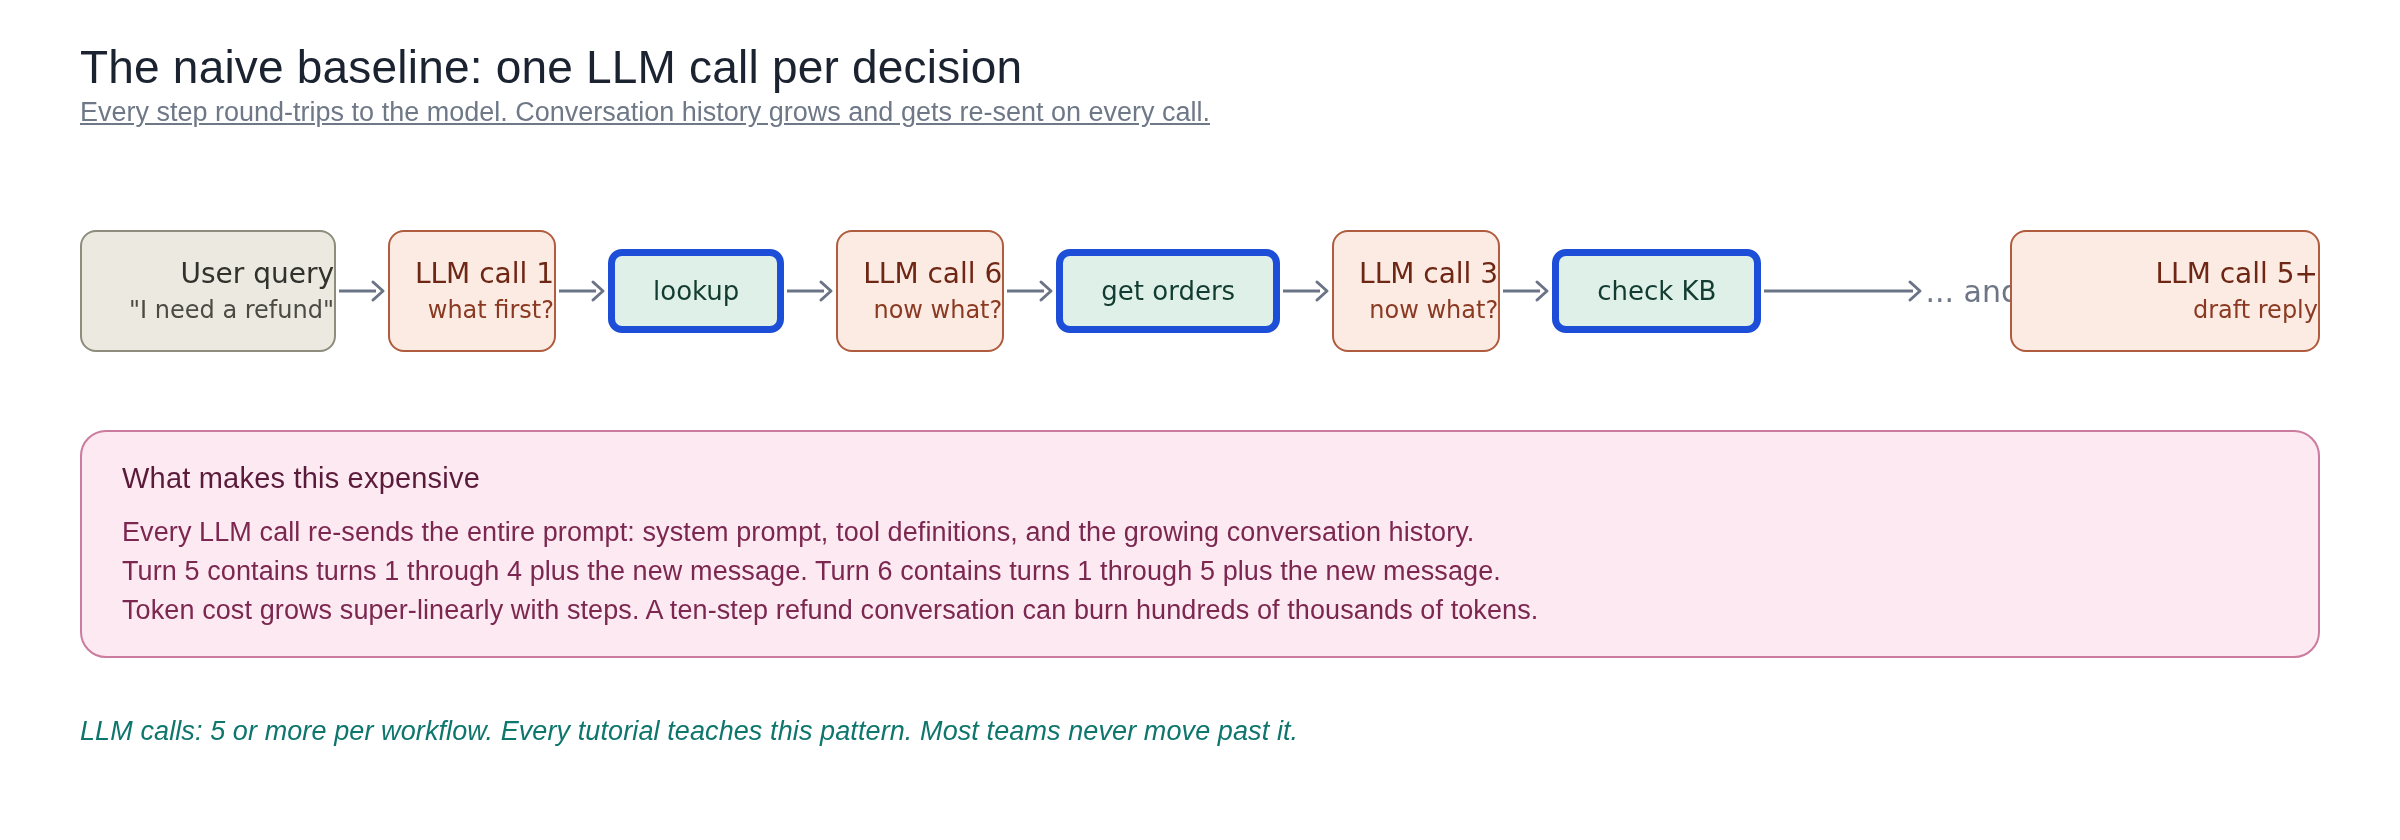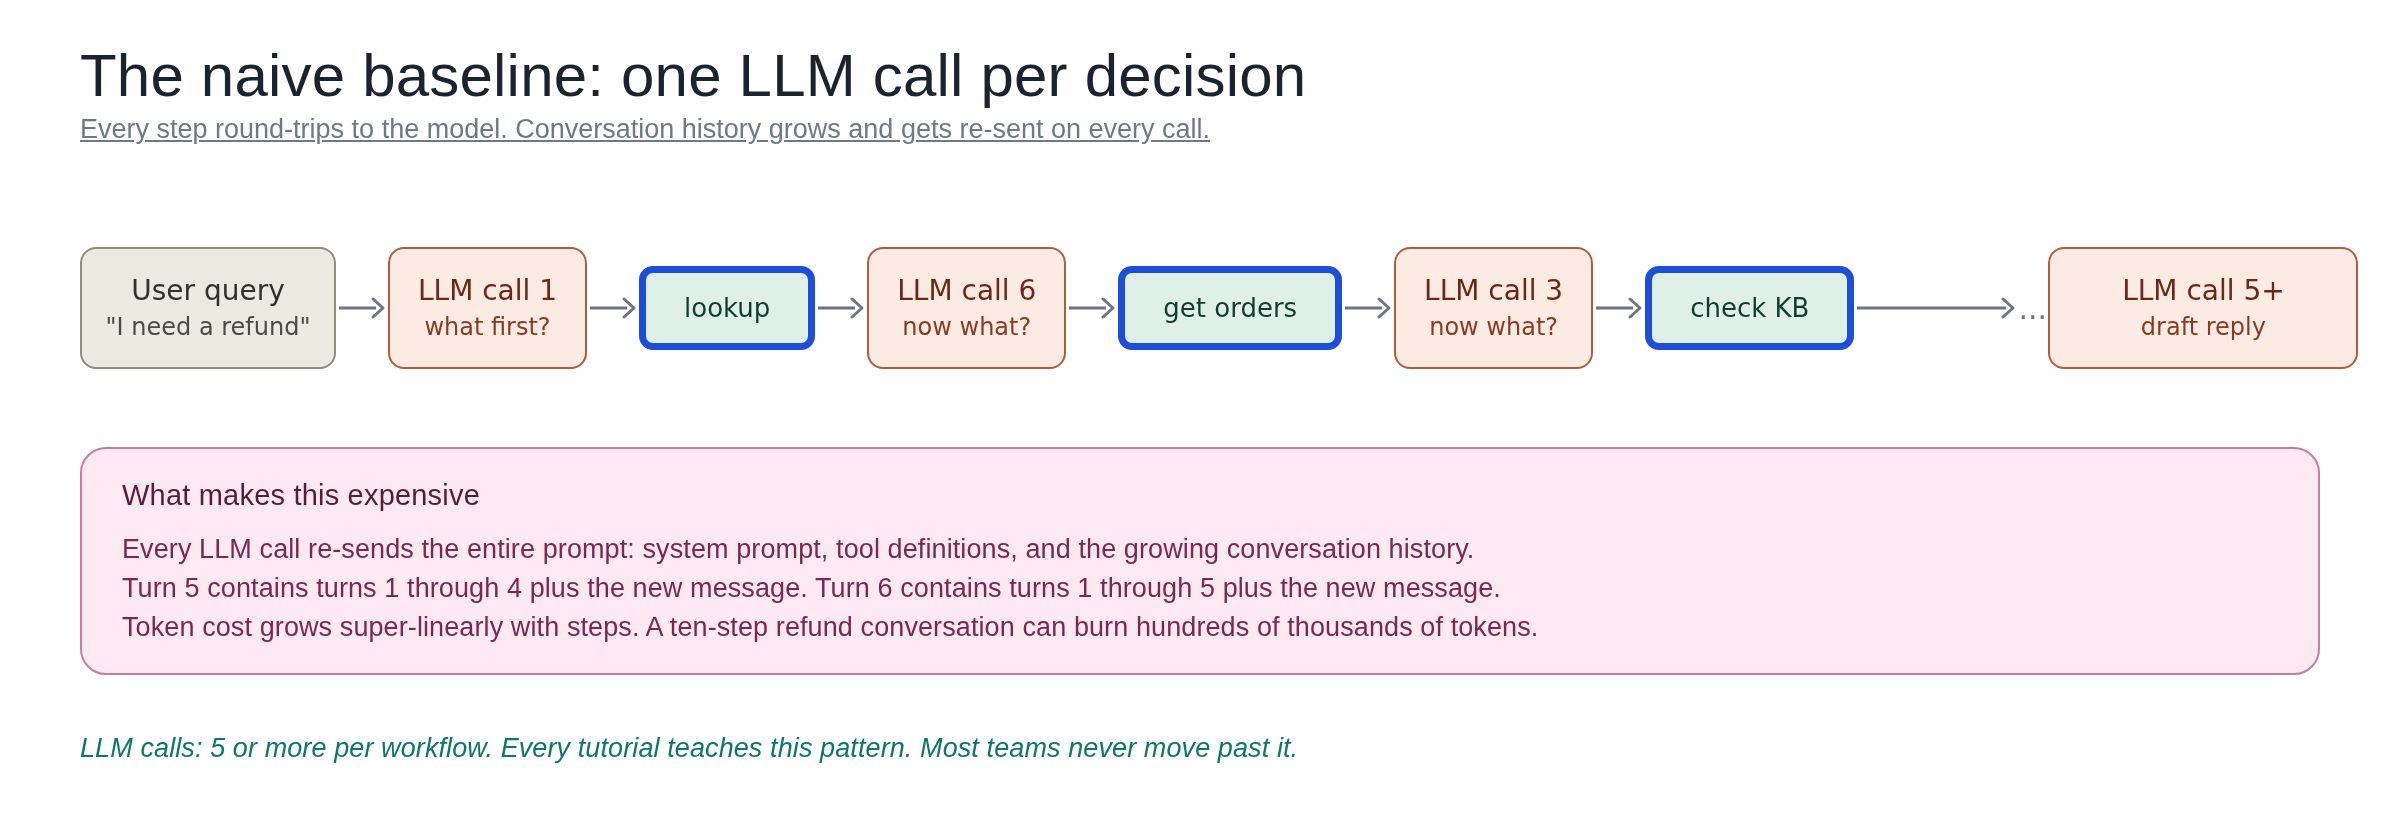--- a/index.html
+++ b/index.html
@@ -9,21 +9,21 @@
     background: #ffffff;
     font-family: "Liberation Sans", sans-serif;
     overflow: hidden;
   }
   .page {
     padding: 40px 80px 0 80px;
     width: 2400px;
     height: 840px;
   }
   .page-title {
-    font-size: 60px;
+    font-size: 46px;
     font-weight: 500;
     color: #1b2230;
     letter-spacing: 0.2px;
     line-height: 1.2;
   }
   .page-subtitle {
     font-size: 27px;
     color: #6e7887;
     line-height: 1.3;
     text-decoration: underline;
@@ -39,33 +39,33 @@
   .node {
     display: flex;
     flex-direction: column;
     align-items: center;
     justify-content: center;
     gap: 8px;
     border-radius: 16px;
     flex: 0 0 auto;
     font-family: "DejaVu Sans", sans-serif;
   }
-  .node-tall { height: 122px; }
+  .node-tall { height: 122px; align-items: flex-end; }
   .node-short { height: 84px; border-radius: 14px; padding: 0 38px; }
 
   .node-input {
     width: 256px;
     background: #ebe9e0;
     border: 2px solid #8d8c7d;
   }
   .node-input .node-label { color: #32322c; }
   .node-input .node-sublabel { color: #4b4b43; }
 
   .node-llm {
-    width: 199px;
+    width: 168px;
     background: #fcebe3;
     border: 2px solid #b05c3e;
   }
   .node-llm .node-label { color: #6e2715; }
   .node-llm .node-sublabel { color: #8a3a22; }
   .node-llm-wide { width: 310px; }
 
   .node-tool {
     background: #def0e7;
     border: 7px solid #1d4ed8;

